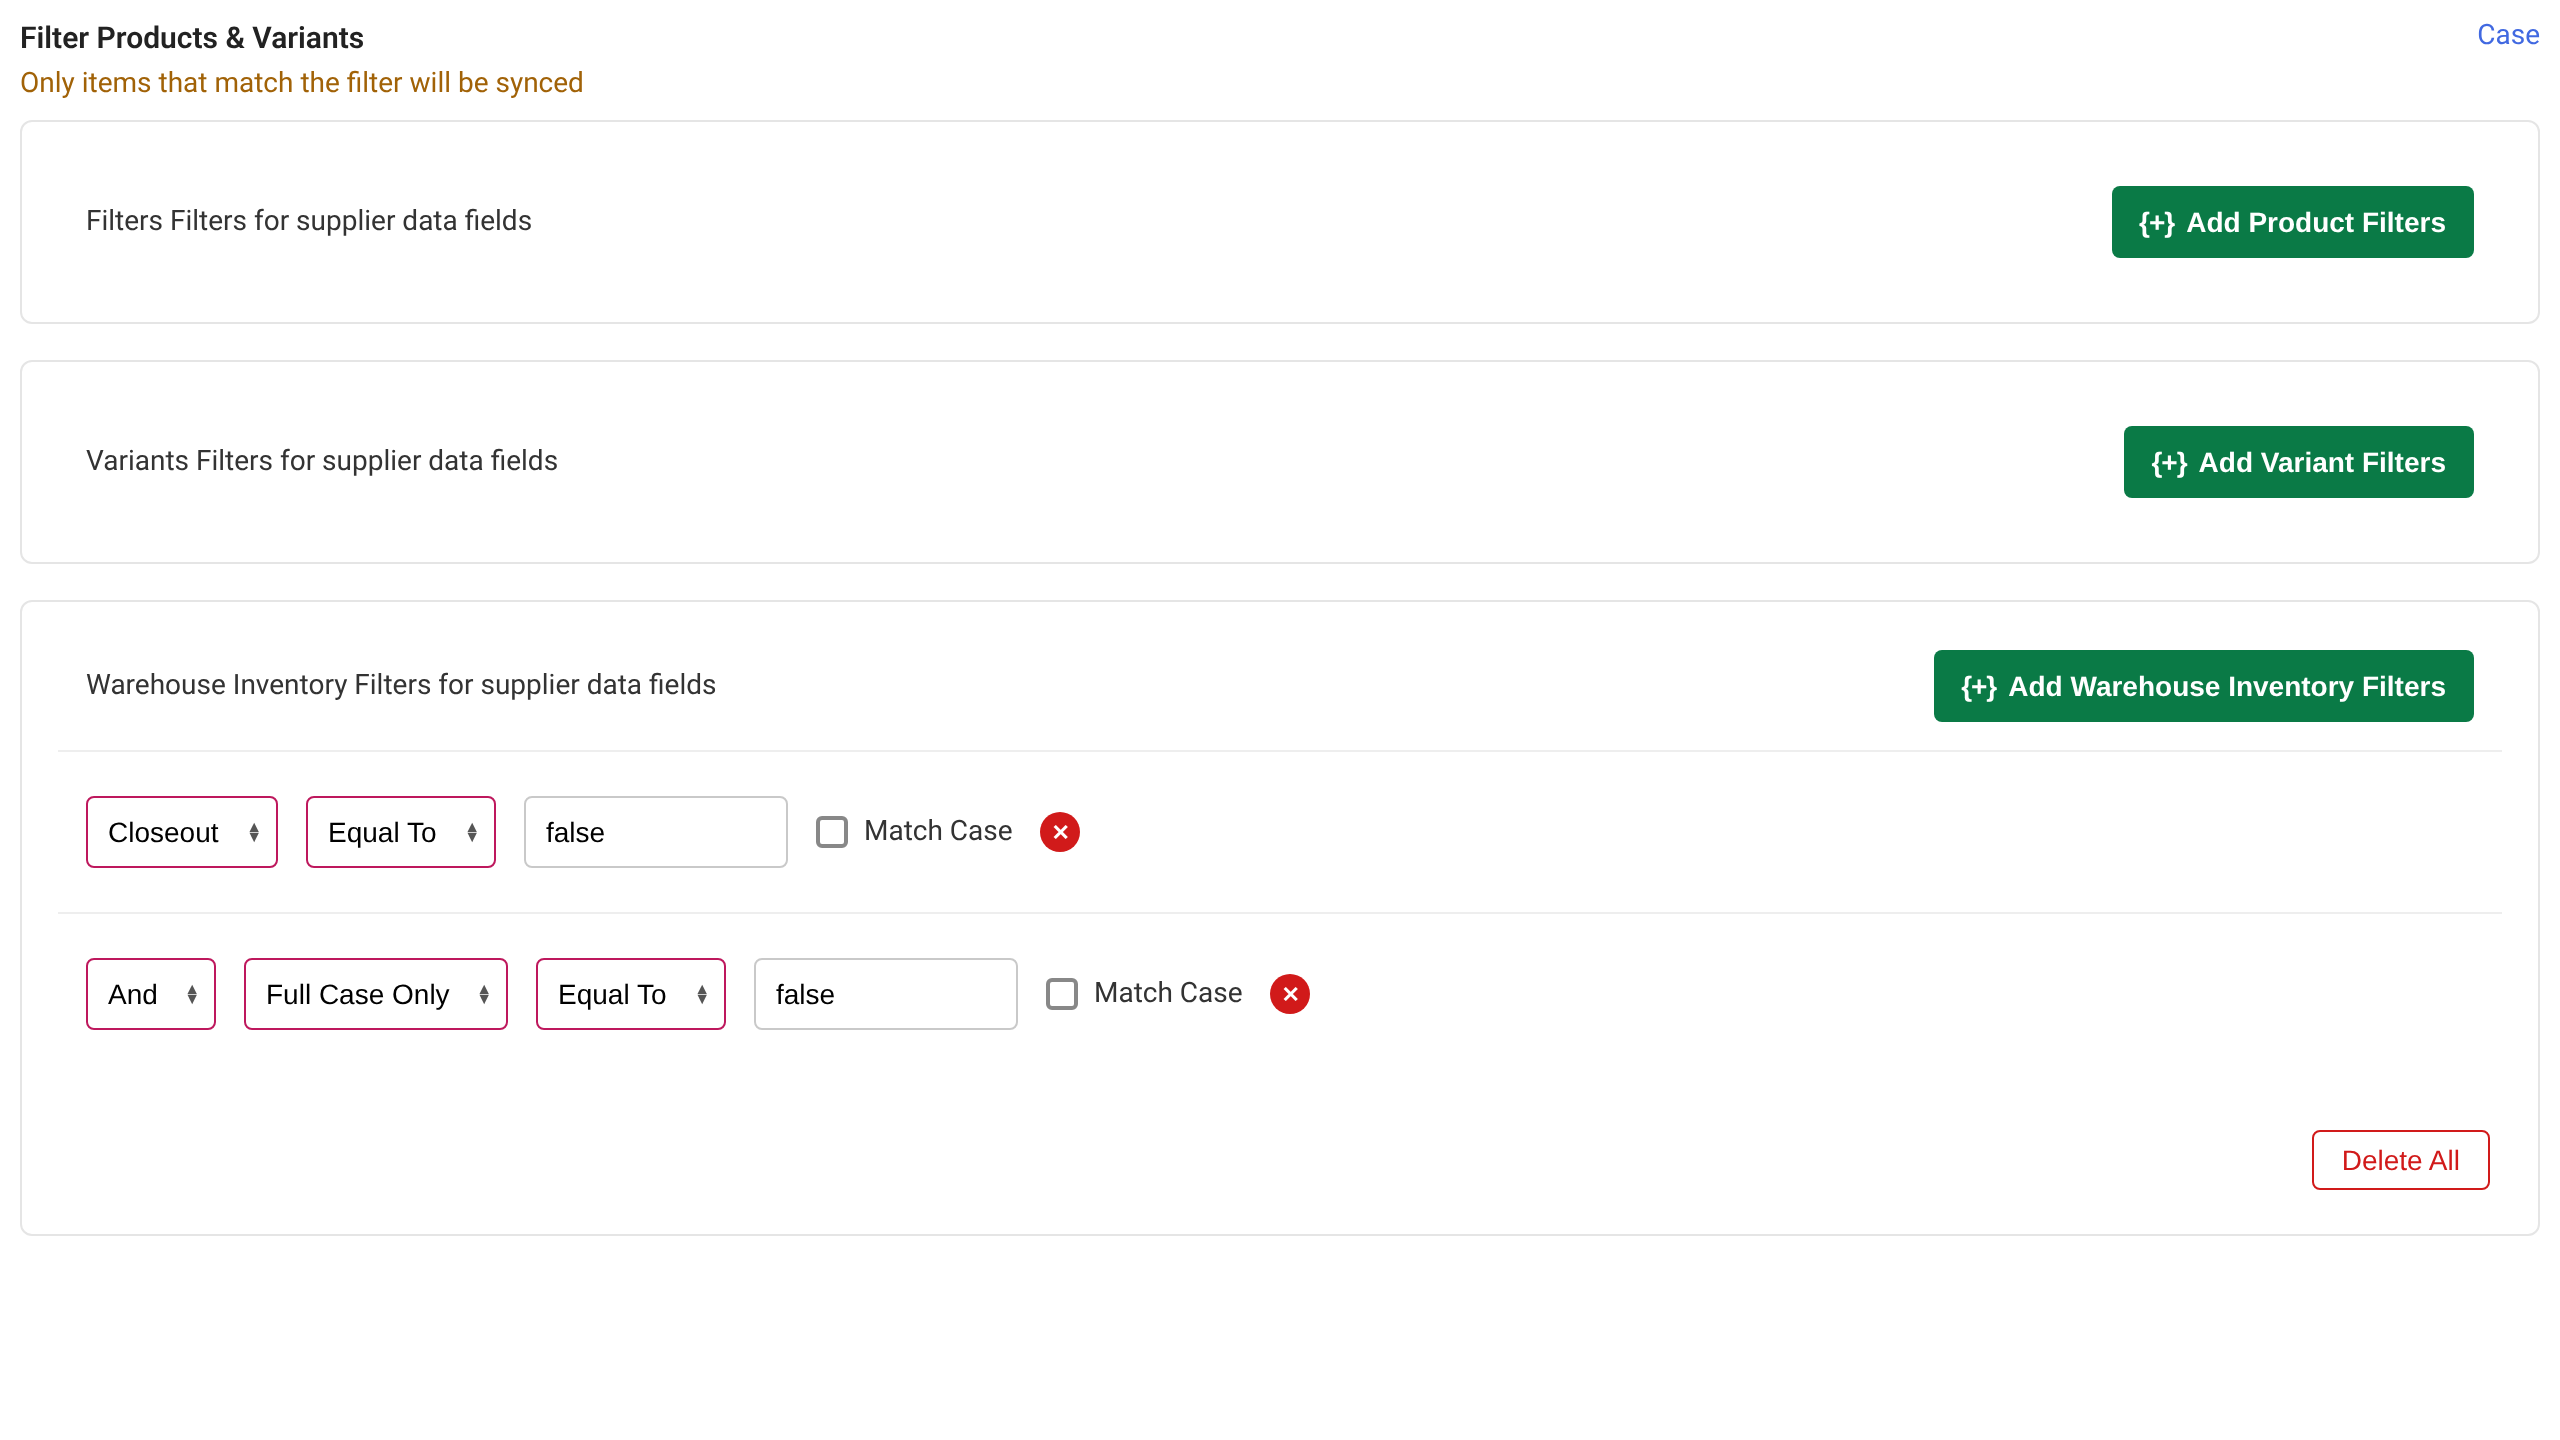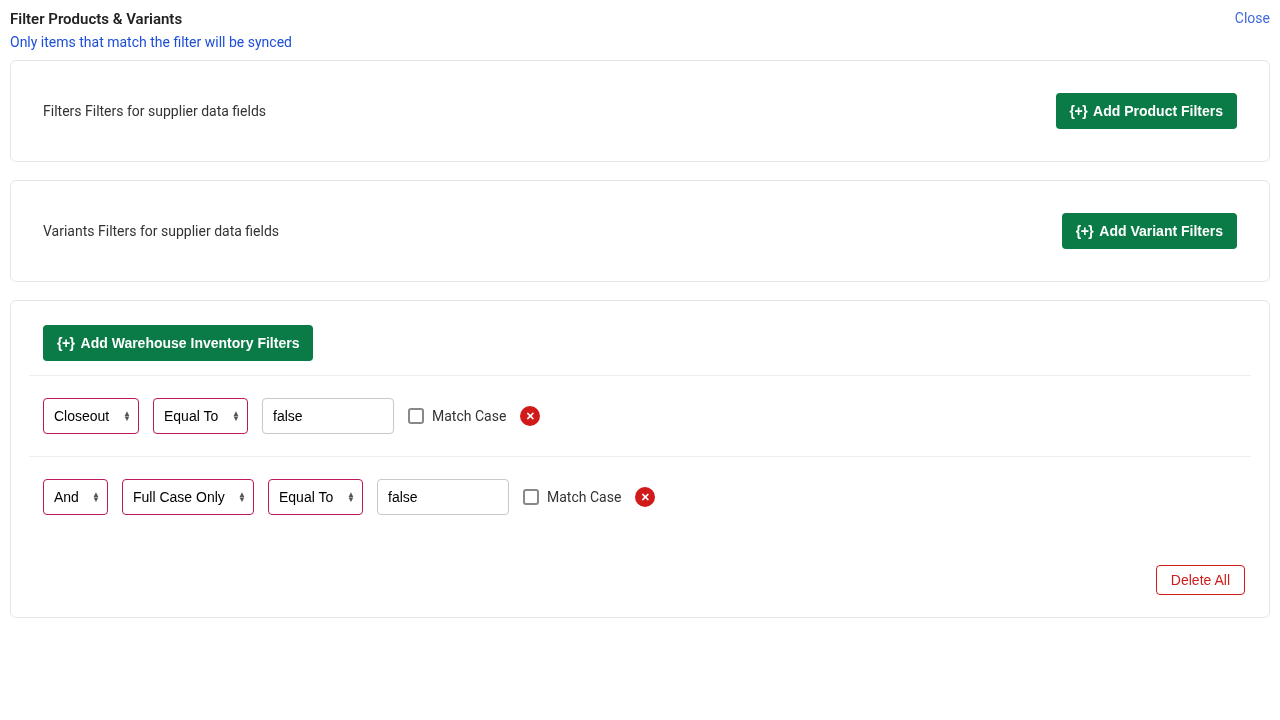--- a/index.html
+++ b/index.html
@@ -22,21 +22,21 @@
     font-size: 15px;
     color: #222;
   }
   .close-link {
     color: #4169E1;
     font-size: 14px;
     cursor: pointer;
     text-decoration: none;
   }
   .subtitle {
-    color: #1d4ed8;
+    color: #a16207;
     font-size: 14px;
     margin-top: 6px;
     margin-bottom: 10px;
   }
   .card {
     border: 1px solid #e5e5e5;
     border-radius: 6px;
     margin-bottom: 18px;
     background: #fff;
   }
@@ -157,21 +157,21 @@
     padding: 6px 14px;
     font-size: 14px;
     cursor: pointer;
   }
 </style>
 </head>
 <body>
 
 <div class="header-row">
   <div class="title">Filter Products &amp; Variants</div>
-  <a class="close-link">Close</a>
+  <a class="close-link">Case</a>
 </div>
 <div class="subtitle">Only items that match the filter will be synced</div>
 
 <div class="card">
   <div class="card-header">
     <div class="section-label">Filters Filters for supplier data fields</div>
     <button class="add-btn">
       <span class="add-glyph">{+}</span>
       <span>Add Product Filters</span>
     </button>
@@ -183,20 +183,21 @@
     <div class="section-label">Variants Filters for supplier data fields</div>
     <button class="add-btn">
       <span class="add-glyph">{+}</span>
       <span>Add Variant Filters</span>
     </button>
   </div>
 </div>
 
 <div class="card">
   <div class="card-header lesspad">
+    <div class="section-label">Warehouse Inventory Filters for supplier data fields</div>
     <button class="add-btn">
       <span class="add-glyph">{+}</span>
       <span>Add Warehouse Inventory Filters</span>
     </button>
   </div>
 
   <div class="rules-area">
 
     <div class="rule-row">
       <span class="sel">

